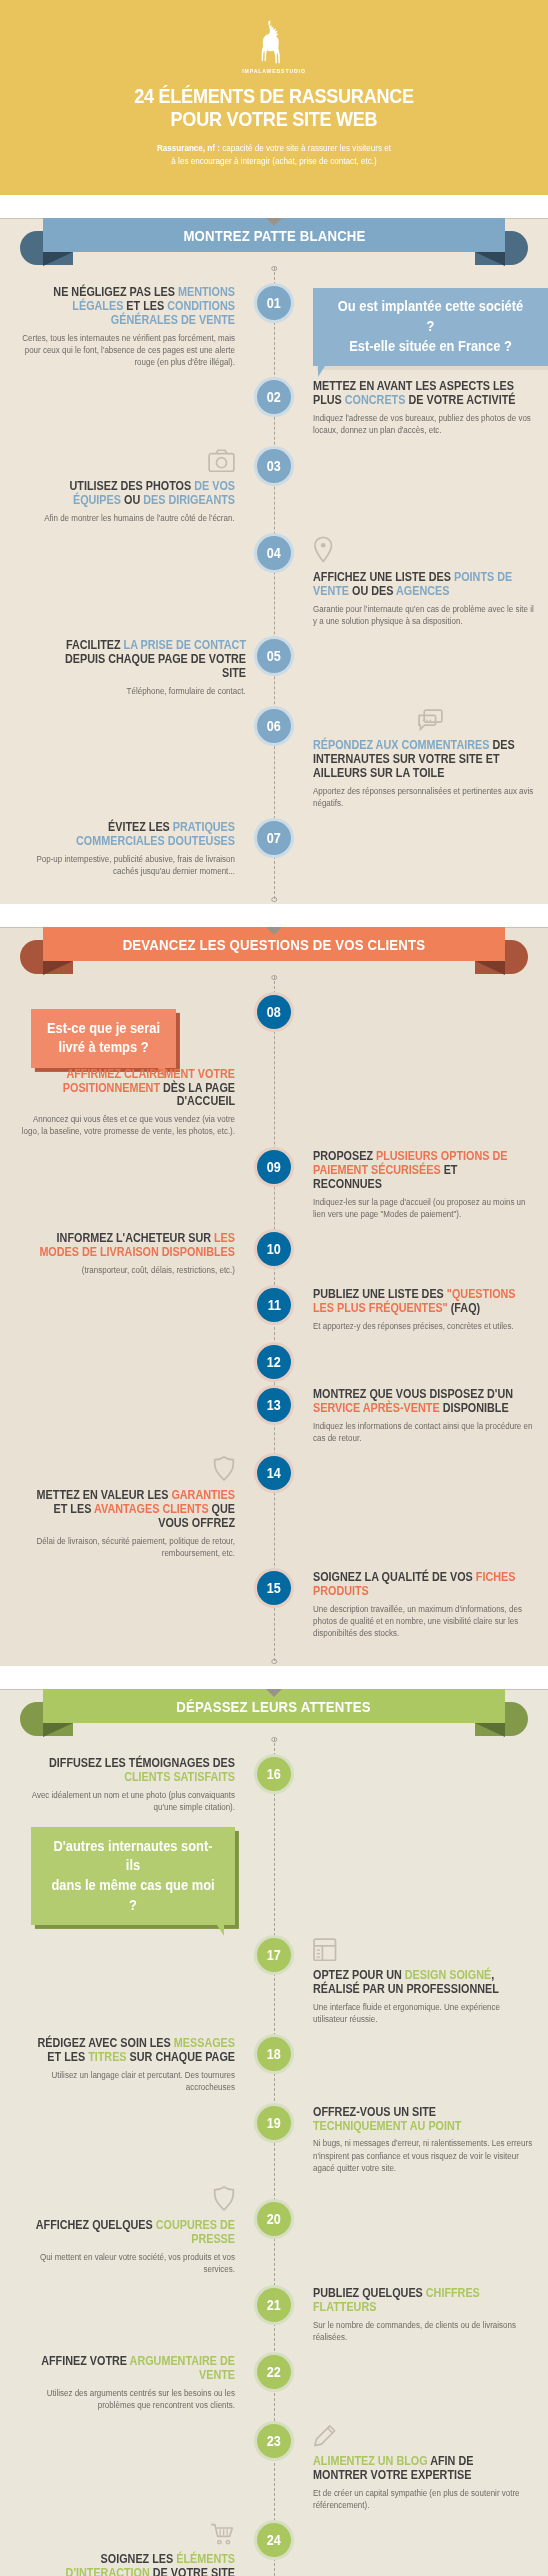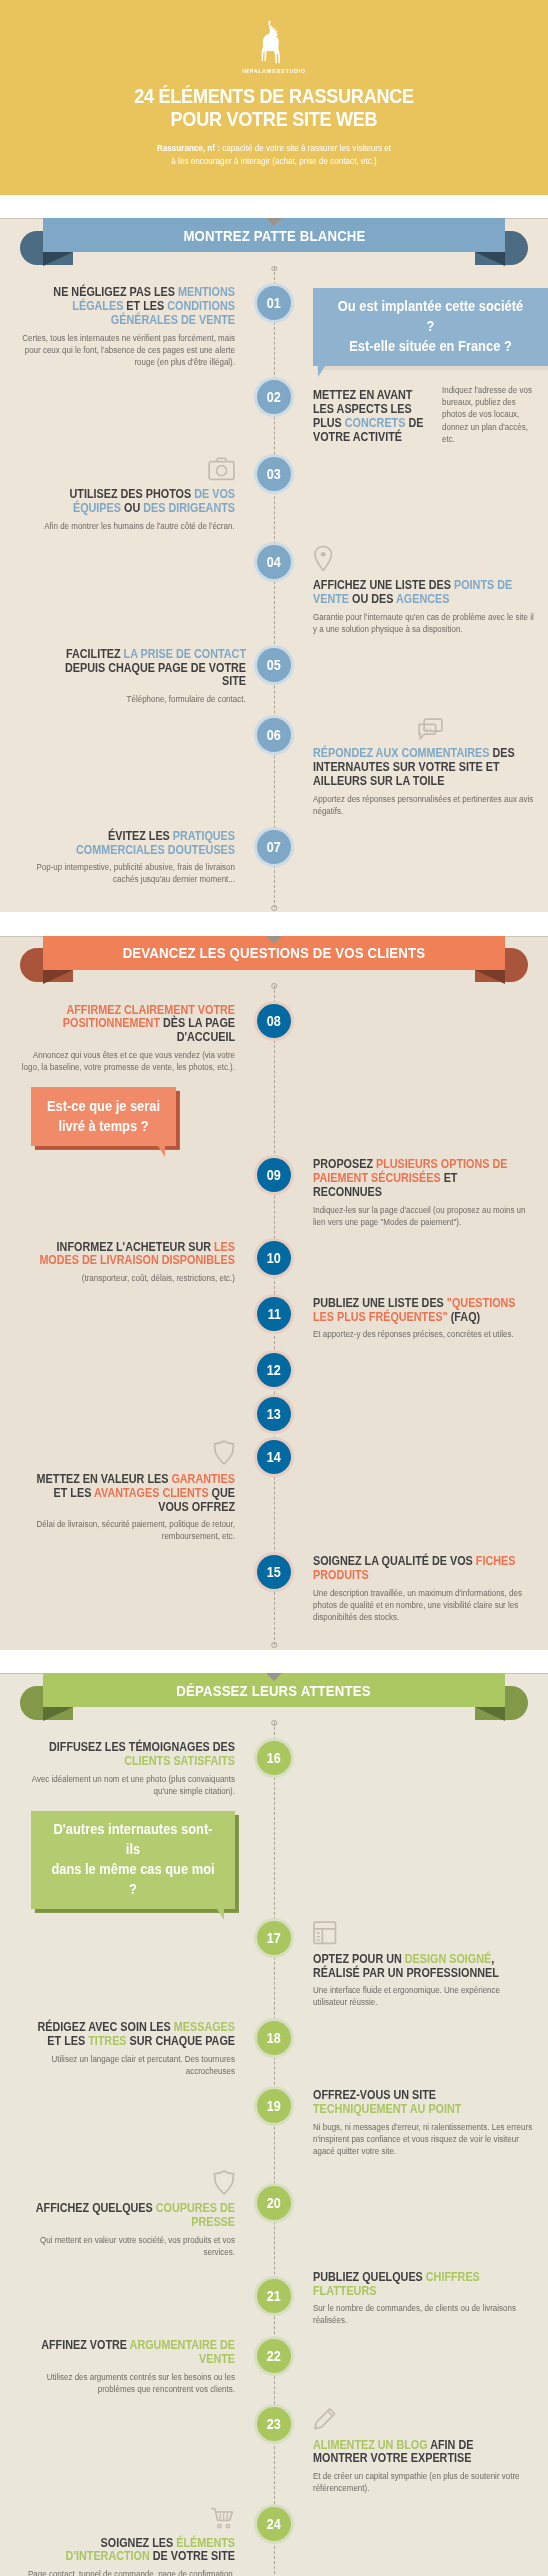--- a/index.html
+++ b/index.html
@@ -218,21 +218,21 @@
             <div class="right">
               <div style="padding-top:1.6px"><div class="bubble bub-blue"><span class="bub-inner">Ou est implantée cette société ?</span><span class="bub-inner">Est-elle située en France ?</span></div></div>
             </div>
           </div>
           <div class="row" style="margin-top: 12.5px;">
             <div class="left"></div>
             <div class="badge b-blue" style="top: 0px;">
               <span>02</span>
             </div>
             <div class="right">
-              <div style="display:flex;flex-direction:row;align-items:flex-end">
+              <div style="display:flex;flex-direction:column;align-items:flex-start">
                 <div class="item-title c-blue"><span>METTEZ EN AVANT LES ASPECTS LES PLUS </span><em>CONCRETS</em><span> DE VOTRE ACTIVITÉ</span></div>
                 <div class="item-desc">Indiquez l'adresse de vos bureaux, publiez des photos de vos locaux, donnez un plan d'accès, etc.</div>
               </div>
             </div>
           </div>
           <div class="row" style="margin-top: 12.5px;">
             <div class="left">
               <div style="display:flex;flex-direction:column;align-items:flex-end">
                 <div class="deco-icon" style="margin-bottom:4.7px;"><svg width="27" height="23.5" viewBox="0 0 34 30">
                     <rect x="1.2" y="6" width="31.6" height="22.6" rx="2.5" fill="none" stroke="currentColor" stroke-width="2.2"></rect>
@@ -320,30 +320,30 @@
           <div class="ribbon-main">
             <div class="ribbon-text">DEVANCEZ LES QUESTIONS DE VOS CLIENTS</div>
           </div>
         </div>
         <div class="timeline">
           <div class="spine"></div>
           <div class="endcap top"></div>
           <div class="endcap bot"></div>
           <div class="row" style="margin-top: 7.8px;">
             <div class="left">
-              <div style="display:flex;flex-direction:column;align-items:flex-end">
-                <div class="item-title c-orange"><em>AFFIRMEZ CLAIREMENT VOTRE POSITIONNEMENT</em><span> DÈS LA PAGE D'ACCUEIL</span></div>
-                <div class="item-desc">Annoncez qui vous êtes et ce que vous vendez (via votre logo, la baseline, votre promesse de vente, les photos, etc.).</div>
-              </div>
               <div style="display:flex;justify-content:flex-start;padding-top:14px;padding-left:31px">
                 <div class="bubble bub-orange">
                   <span class="bub-inner">Est-ce que je serai</span>
                   <span class="bub-inner">livré à temps ?</span>
                 </div>
               </div>
+              <div style="display:flex;flex-direction:column;align-items:flex-end">
+                <div class="item-title c-orange"><em>AFFIRMEZ CLAIREMENT VOTRE POSITIONNEMENT</em><span> DÈS LA PAGE D'ACCUEIL</span></div>
+                <div class="item-desc">Annoncez qui vous êtes et ce que vous vendez (via votre logo, la baseline, votre promesse de vente, les photos, etc.).</div>
+              </div>
             </div>
             <div class="badge b-orange" style="top: 0px;">
               <span>08</span>
             </div>
             <div class="right"></div>
           </div>
           <div class="row" style="margin-top: 12.5px;">
             <div class="left"></div>
             <div class="badge b-orange" style="top: 0px;">
               <span>09</span>
@@ -382,20 +382,26 @@
           <div class="row" style="margin-top: 12.5px;">
             <div class="badge b-orange" style="top: 0px;">
               <span>12</span>
             </div>
             <div class="right"></div>
           </div>
           <div class="row" style="margin-top: 12.5px;">
             <div class="left"></div>
             <div class="badge b-orange" style="top: 0px;">
               <span>13</span>
+            </div>
+            <div class="right">
+              <div style="display:flex;flex-direction:column;align-items:flex-start">
+                <div class="item-title c-orange"><span>MONTREZ QUE VOUS DISPOSEZ D'UN </span><em>SERVICE APRÈS-VENTE</em><span> DISPONIBLE</span></div>
+                <div class="item-desc">Indiquez les informations de contact ainsi que la procédure en cas de retour.</div>
+              </div>
             </div>
           </div>
           <div class="row" style="margin-top: 12.5px;">
             <div class="left">
               <div style="display:flex;flex-direction:column;align-items:flex-end">
                 <div class="deco-icon" style="margin-bottom:4.7px;"><svg width="22" height="25" viewBox="0 0 28 32">
                     <path d="M14 1.3C10 4 5.6 4.8 2 4.5c0 10 0 14.5 12 26 12-11.5 12-16 12-26-3.6.3-8-.5-12-3.2z" fill="none" stroke="currentColor" stroke-width="2.2" stroke-linejoin="round"></path>
                   </svg></div>
                 <div class="item-title c-orange"><span>METTEZ EN VALEUR LES </span><em>GARANTIES</em><span> ET LES </span><em>AVANTAGES CLIENTS</em><span> QUE VOUS OFFREZ</span></div>
                 <div class="item-desc">Délai de livraison, sécurité paiement, politique de retour, remboursement, etc.</div>
@@ -507,21 +513,21 @@
                 <div class="item-desc">Qui mettent en valeur votre société, vos produits et vos services.</div>
               </div>
             </div>
             <div class="badge b-green" style="top: 16px;">
               <span>20</span>
             </div>
             <div class="right"></div>
           </div>
           <div class="row" style="margin-top: 12.5px;">
             <div class="left"></div>
-            <div class="badge b-green" style="top: 8px;">
+            <div class="badge b-green" style="top: 1px;">
               <span>21</span>
             </div>
             <div class="right">
               <div style="display:flex;flex-direction:column;align-items:flex-start">
                 <div class="item-title c-green"><span>PUBLIEZ QUELQUES </span><em>CHIFFRES FLATTEURS</em></div>
                 <div class="item-desc">Sur le nombre de commandes, de clients ou de livraisons réalisées.</div>
               </div>
             </div>
           </div>
           <div class="row" style="margin-top: 12.5px;">

